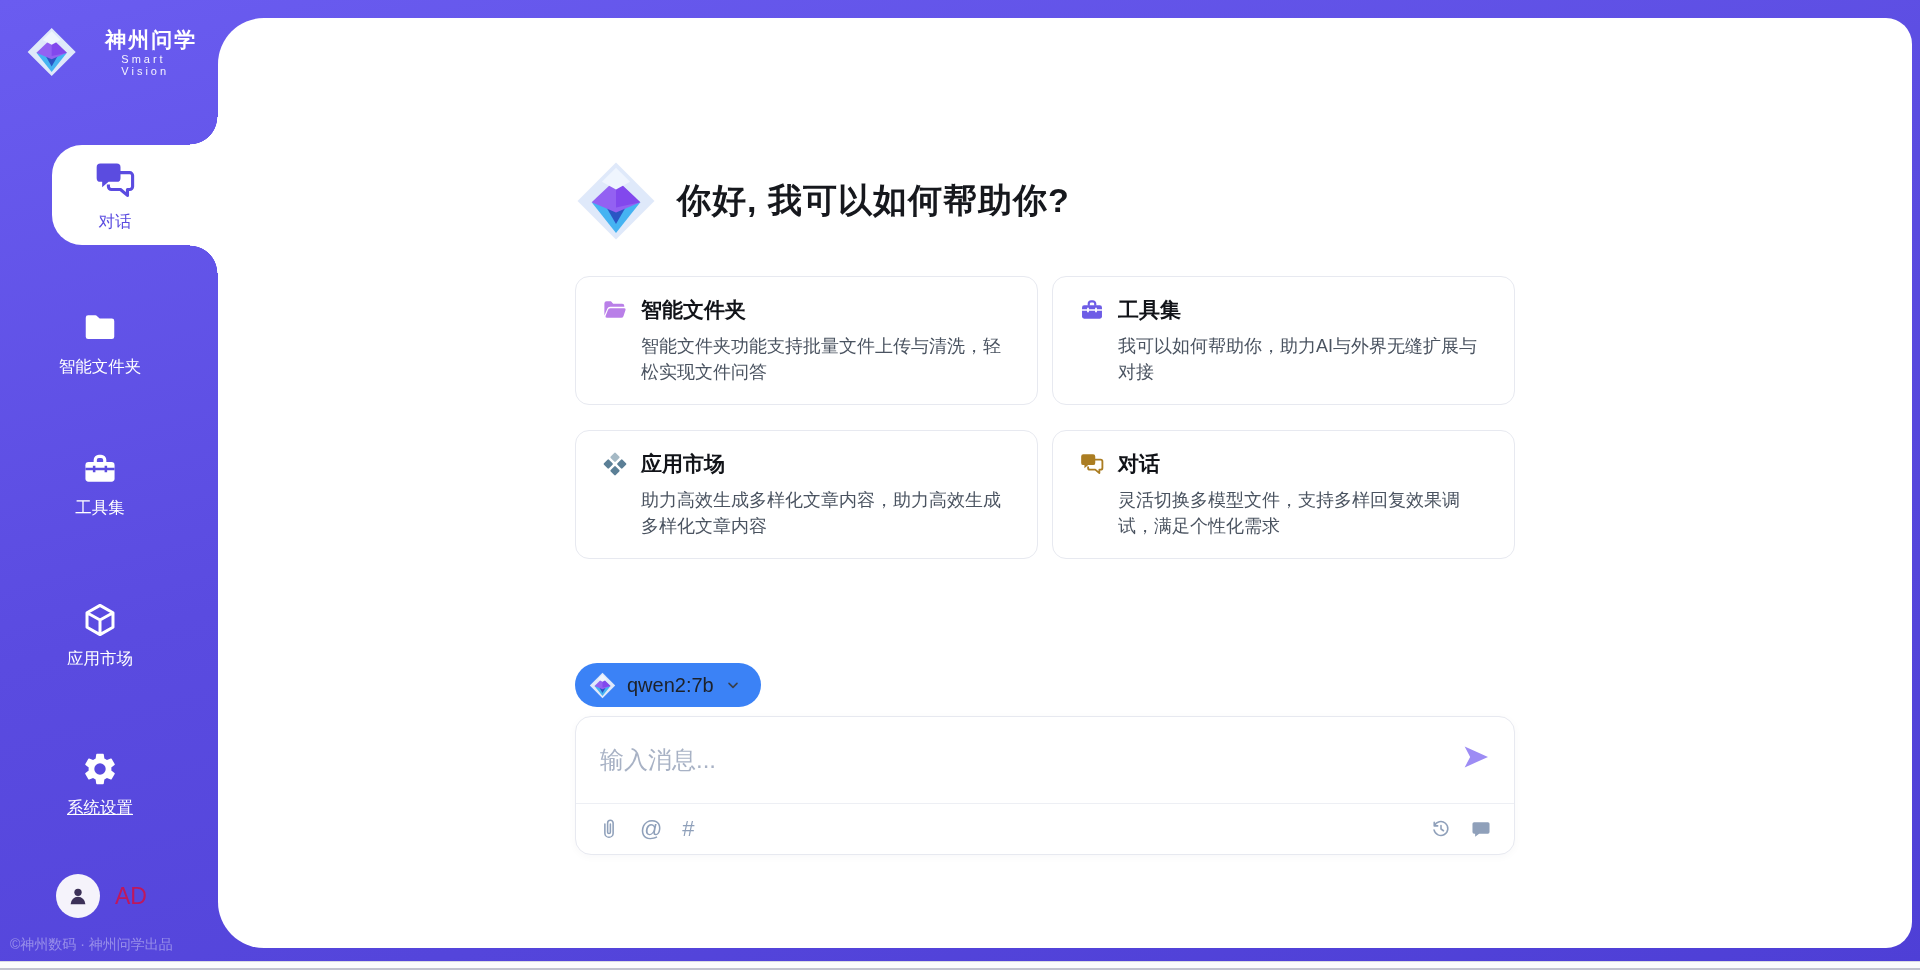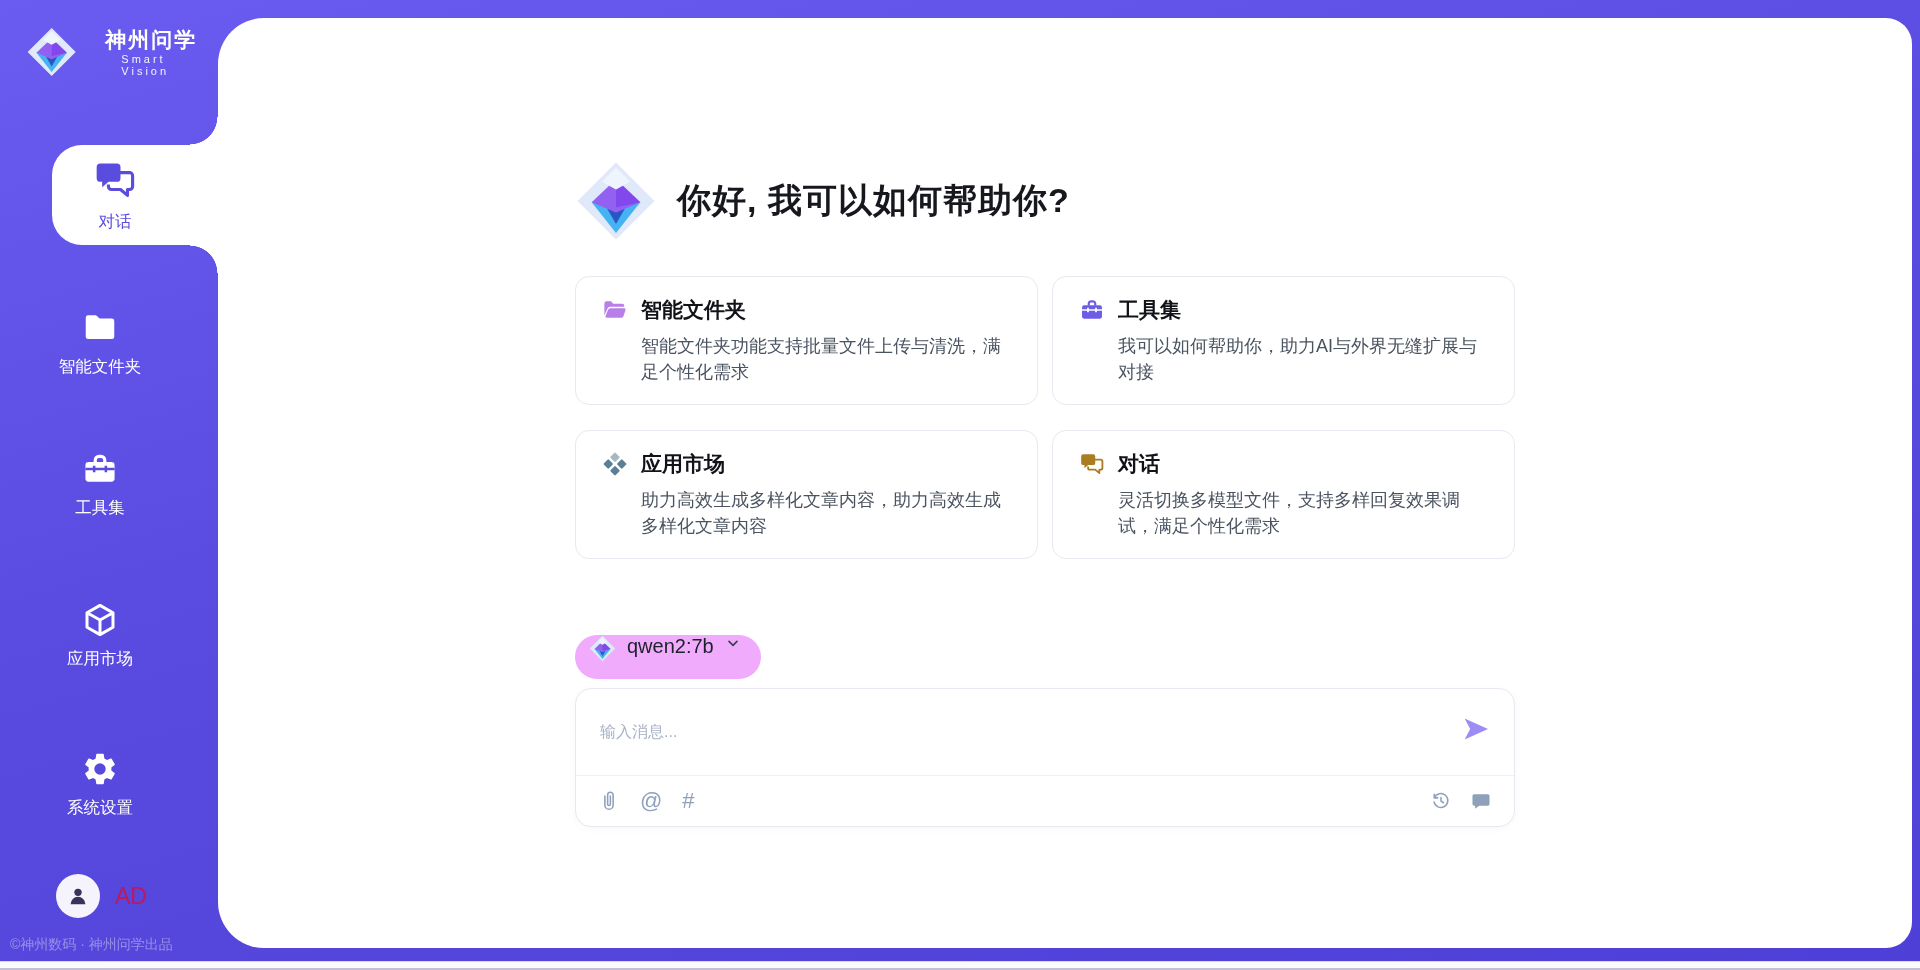--- a/index.html
+++ b/index.html
@@ -46,21 +46,21 @@
     content:""; position:absolute; top:-28px; right:0; width:28px; height:28px;
     background:radial-gradient(circle 28px at 0 0, rgba(255,255,255,0) 27px, #fff 27.6px);
   }
   .nav-item.active::after {
     content:""; position:absolute; bottom:-28px; right:0; width:28px; height:28px;
     background:radial-gradient(circle 28px at 0 100%, rgba(255,255,255,0) 27px, #fff 27.6px);
   }
   .nav-item.n2 { margin-top:64px; }
   .nav-item.n3 { margin-top:72px; }
   .nav-item.n4 { margin-top:82px; }
-  .nav-item.n5 { margin-top:80px; }
+  .nav-item.n5 { margin-top:80px;text-decoration:underline; }
 
   .user-row { position:absolute; left:56px; bottom:52px; display:flex; align-items:center; gap:15px; cursor:pointer; }
   .avatar { width:44px; height:44px; border-radius:50%; background:#f5f3fb; display:flex; align-items:center; justify-content:center; }
   .avatar svg { width:26px; height:26px; }
   .user-name { color:#be185d; font-size:23px; }
 
   .copyright { position:absolute; left:10px; bottom:16px; color:rgba(255,255,255,.38); font-size:14px; white-space:nowrap; }
 
   
   .content { position:absolute; left:357px; top:0; width:940px; height:100%; }
@@ -79,36 +79,36 @@
   .card-title { font-size:21px; font-weight:bold; color:#111318; }
   .card-desc { margin-top:9px; margin-left:39px; font-size:18px; line-height:1.45; color:#4a5360; }
 
   .icon-folder { color:#b97fe8; }
   .icon-briefcase { color:#6d5ce6; --icon-bg:#ffffff; }
   .icon-grid { color:#5b7f96; }
   .icon-chatgold { color:#ab7d22; }
 
   
   .model-pill {
-    margin-top:76px; display:inline-flex; align-items:flex-start; gap:11px;
-    height:44px; padding:0 20px 0 14px; background:#f0abfc; border-radius:22px; cursor:pointer;
+    margin-top:104px; display:inline-flex; align-items:center; gap:11px;
+    height:44px; padding:0 20px 0 14px; background:#3b82f6; border-radius:22px; cursor:pointer;
   }
   .model-pill .logo { width:27px; height:27px; }
   .model-name { font-size:20px; color:#1d2129; }
   .chevron { width:16px; height:16px; color:#3a3f4a; }
 
   
   .composer {
     margin-top:9px; width:940px; height:139px; background:#fff;
     border:1px solid #e7e9f0; border-radius:16px; position:relative;
     box-shadow:0 2px 8px rgba(30,35,60,.03);
   }
   .composer-input {
     position:absolute; left:24px; top:10px; right:70px; height:66px;
-    border:none; outline:none; font-size:16px; color:#c2410c; background:transparent;
+    border:none; outline:none; font-size:24px; color:#c2410c; background:transparent;
     font-family:"Liberation Sans", sans-serif;
   }
   .composer-input::placeholder { color:#a8b2c5; }
   .send-btn { position:absolute; right:22px; top:24px; width:32px; height:32px; cursor:pointer; }
   .composer-divider { position:absolute; left:0; right:0; top:86px; border-top:1px solid #edeff4; }
   .composer-bar {
     position:absolute; left:0; right:0; top:87px; bottom:0;
     display:flex; align-items:center; padding:0 22px; color:#8fa0ba;
   }
   .bar-left { display:flex; align-items:center; gap:20px; }
@@ -145,21 +145,21 @@
     <div class="cards">
 
       <div class="card">
         <div class="card-head">
           <svg class="card-icon icon-folder" viewBox="0 0 24 24">
             <path fill="currentColor" d="M2.2 6a2 2 0 0 1 2-2h4.1l2 2.2h8.3a2 2 0 0 1 2 2V9H7.4a2.6 2.6 0 0 0-2.4 1.7L2.2 17V6z"></path>
             <path fill="currentColor" d="M7.6 10.4h13a1.2 1.2 0 0 1 1.1 1.6l-1.9 5.7a2.2 2.2 0 0 1-2.1 1.5H4.4a1.2 1.2 0 0 1-1.1-1.6l2.2-5.7a2.2 2.2 0 0 1 2.1-1.5z"></path>
           </svg>
           <div class="card-title">智能文件夹</div>
         </div>
-        <div class="card-desc">智能文件夹功能支持批量文件上传与清洗，满足个性化需求</div>
+        <div class="card-desc">智能文件夹功能支持批量文件上传与清洗，轻松实现文件问答</div>
       </div>
 
       <div class="card">
         <div class="card-head">
           <svg class="card-icon icon-briefcase" viewBox="0 0 24 24">
             <path fill="none" stroke="currentColor" stroke-width="2" d="M9 8V6.3A2.3 2.3 0 0 1 11.3 4h1.4A2.3 2.3 0 0 1 15 6.3V8"></path>
             <rect x="2.8" y="7.6" width="18.4" height="12.4" rx="2" fill="currentColor"></rect>
             <path fill="none" stroke="var(--icon-bg,#fff)" stroke-width="1.6" d="M2.8 12h18.4M8.3 9.9v4.2M15.7 9.9v4.2"></path>
           </svg>
           <div class="card-title">工具集</div>

